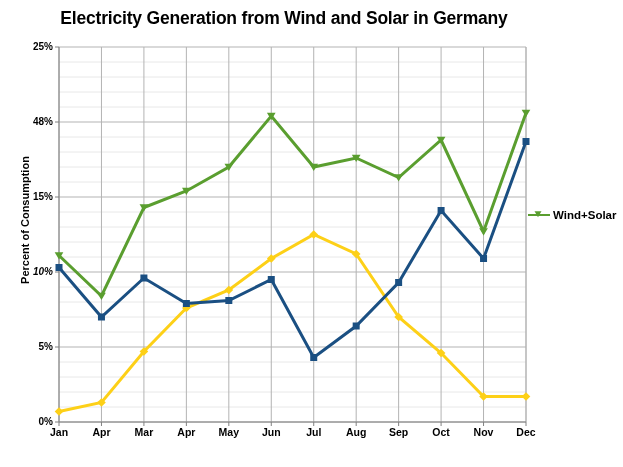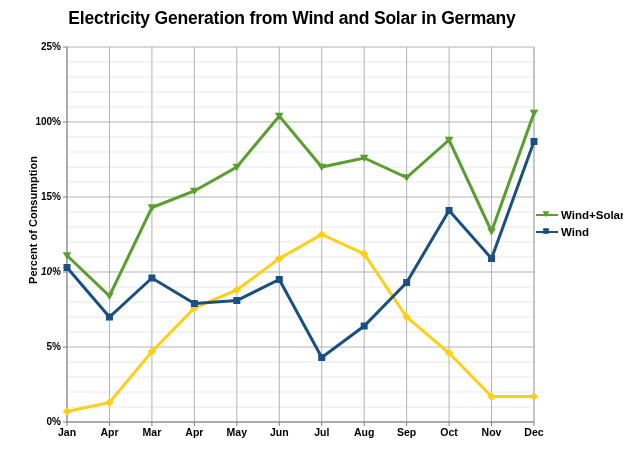--- a/index.html
+++ b/index.html
@@ -10,21 +10,21 @@
   body {
     width: 623px;
     height: 467px;
     font-family: "Liberation Sans", sans-serif;
     color: #000000;
     overflow: hidden;
     position: relative;
   }
   #chart-root {
     position: absolute;
-    left: 12px; top: 0;
+    left: 4px; top: 0;
     width: 521px;
     height: 467px;
   }
   .chart-title {
     position: absolute;
     left: 0;
     top: 8px;
     width: 560px;
     text-align: center;
     font-size: 17.5px;
@@ -235,21 +235,21 @@
         <polygon points="475.2054545454546,228.175 483.88545454545454,228.175 479.54545454545456,235.623" fill="#5a9e2f"></polygon>
         <polygon points="517.66,109.675 526.34,109.675 522,117.123" fill="#5a9e2f"></polygon>
       </g>
     </svg>
 
   <div id="y-tick-labels">
       <div class="y-tick-label" style="left: 5px; top: 416px;">0%</div>
       <div class="y-tick-label" style="left: 5px; top: 341px;">5%</div>
       <div class="y-tick-label" style="left: 5px; top: 266px; font-style: italic;">10%</div>
       <div class="y-tick-label" style="left: 5px; top: 191px;">15%</div>
-      <div class="y-tick-label" style="left: 5px; top: 116px;">100%</div>
+      <div class="y-tick-label" style="left: 5px; top: 116px;">48%</div>
       <div class="y-tick-label" style="left: 5px; top: 41px;">25%</div>
     </div>
   <div id="x-tick-labels">
       <div class="x-tick-label" style="left: 31px;">Jan</div>
       <div class="x-tick-label" style="left: 73.4545px;">Apr</div>
       <div class="x-tick-label" style="left: 115.909px;">Mar</div>
       <div class="x-tick-label" style="left: 158.364px;">Apr</div>
       <div class="x-tick-label" style="left: 200.818px;">May</div>
       <div class="x-tick-label" style="left: 243.273px;">Jun</div>
       <div class="x-tick-label" style="left: 285.727px;">Jul</div>
@@ -263,24 +263,15 @@
   <div class="legend" id="legend">
       <div class="legend-row">
         <div class="legend-swatch">
           <div class="lswline" style="background: rgb(90, 158, 47);"></div>
           <svg class="lswmark" width="10" height="10" viewBox="0 0 10 10" style="position: absolute; left: 6px; top: 2px;">
             <polygon points="0.6600000000000001,1.6750000000000003 9.34,1.6750000000000003 5,9.123" fill="#5a9e2f"></polygon>
           </svg>
         </div>
         <span class="legend-label">Wind+Solar</span>
       </div>
-      <div class="legend-row">
-        <div class="legend-swatch">
-          <div class="lswline" style="background: rgb(26, 79, 130);"></div>
-          <svg class="lswmark" width="10" height="10" viewBox="0 0 10 10" style="position: absolute; left: 6px; top: 2px;">
-            <rect x="1.5" y="1.5" width="7" height="7" fill="#1a4f82"></rect>
-          </svg>
-        </div>
-        <span class="legend-label">Wind</span>
-      </div>
     </div>
 
 </div>
 
 </body></html>

